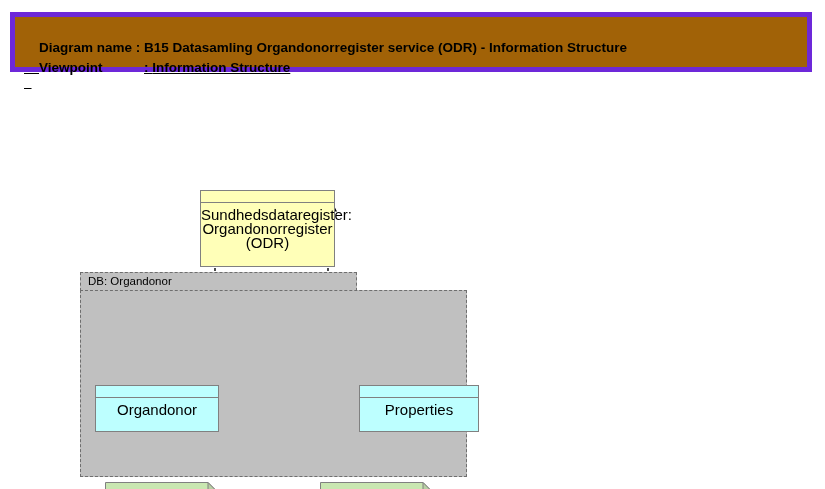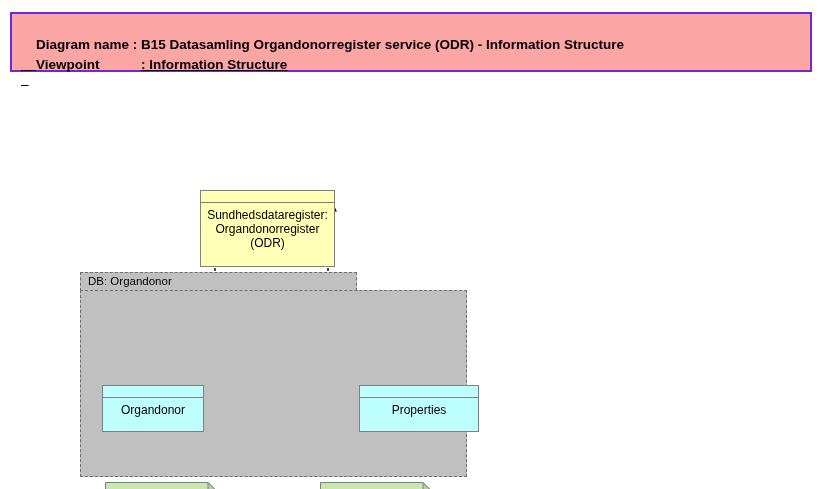--- a/index.html
+++ b/index.html
@@ -16,22 +16,22 @@
     color: #000000;
   }
 
   
   #header-banner {
     position: absolute;
     left: 10px;
     top: 12px;
     width: 802px;
     height: 60px;
-    background: #fca5a5;
-    border: 2px solid #6d28d9;
+    background: #a16207;
+    border: 5px solid #6d28d9;
     box-sizing: border-box;
   }
   .header-line {
     position: absolute;
     left: 9px;
     font-size: 13.5px;
     font-weight: bold;
     white-space: pre;
     letter-spacing: 0px;
   }
@@ -100,41 +100,41 @@
     right: 0;
     height: 12px;
     border-bottom: 1px solid #808080;
     box-sizing: border-box;
   }
   .node-label {
     position: absolute;
     left: 0;
     right: 0;
     text-align: center;
-    font-size: 12px;
+    font-size: 15px;
     line-height: 14px;
     white-space: pre-line;
   }
 
   
   #node-odr {
     left: 200px;
     top: 118px;
     width: 135px;
     height: 77px;
     background: #ffffb8;
   }
   #node-odr .node-titlebar { background: #ffffb8; }
   #node-odr .node-label { top: 17px; }
 
   
   .node-cyan { background: #bdffff; height: 47px; }
   .node-cyan .node-titlebar { background: #bdffff; }
   .node-cyan .node-label { top: 17px; }
-  #node-organdonor { left: 102px; top: 313px; width: 102px; }
+  #node-organdonor { left: 95px; top: 313px; width: 124px; }
   #node-properties { left: 320px; top: 313px; width: 120px; margin-left: 39px; }
 
   
   .node-green {
     position: absolute;
     width: 120px;
     height: 50px;
   }
   .node-green .fold-shape {
     position: absolute;

